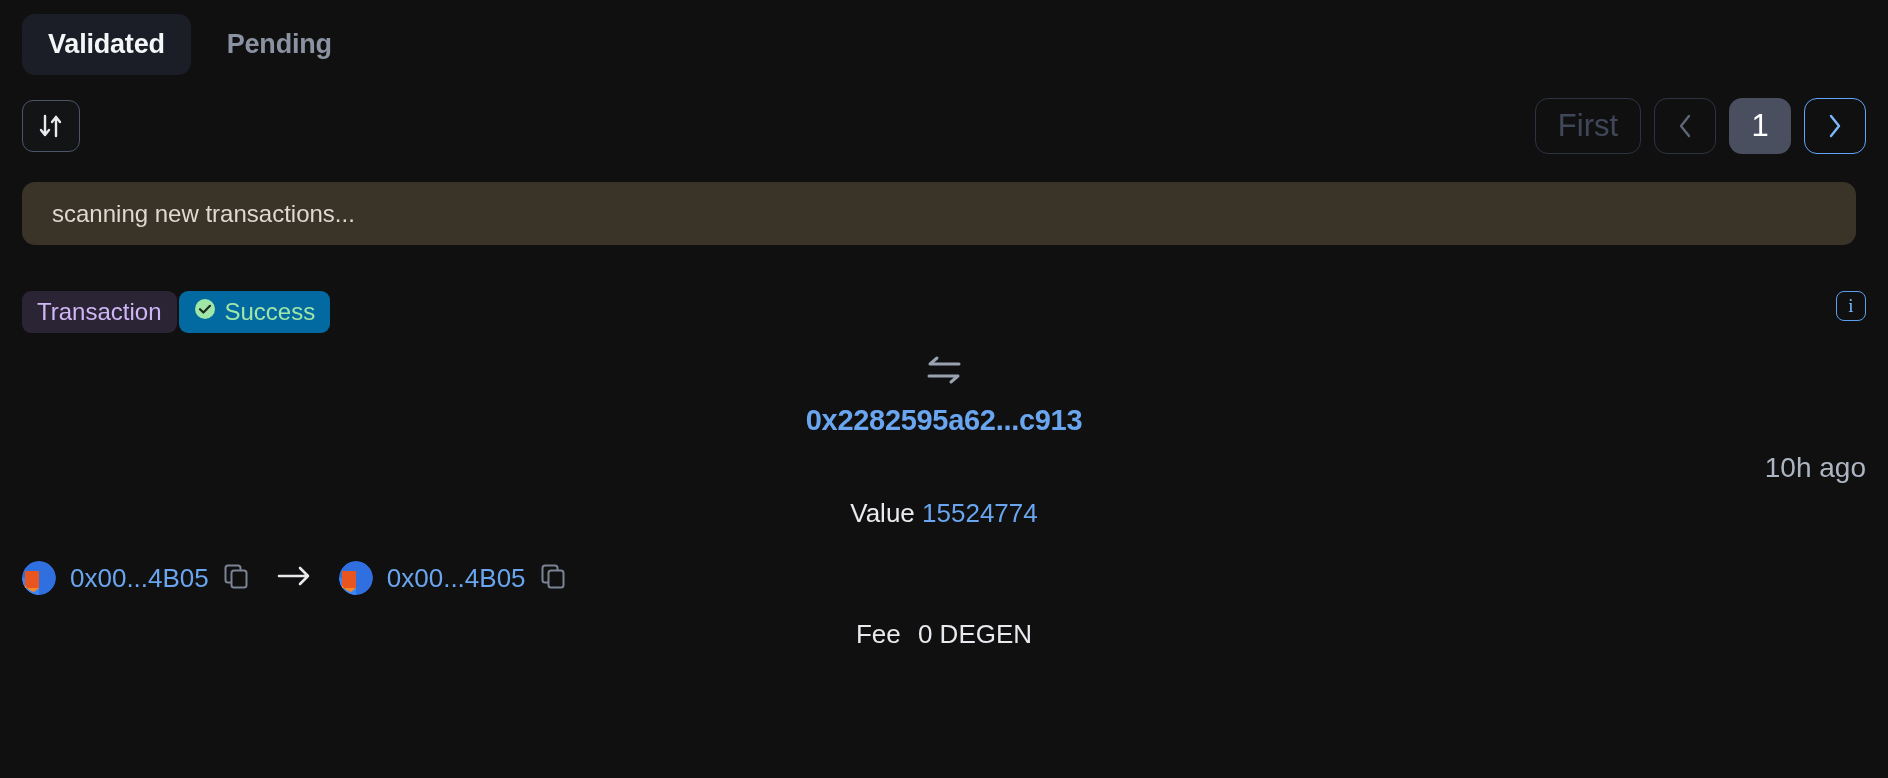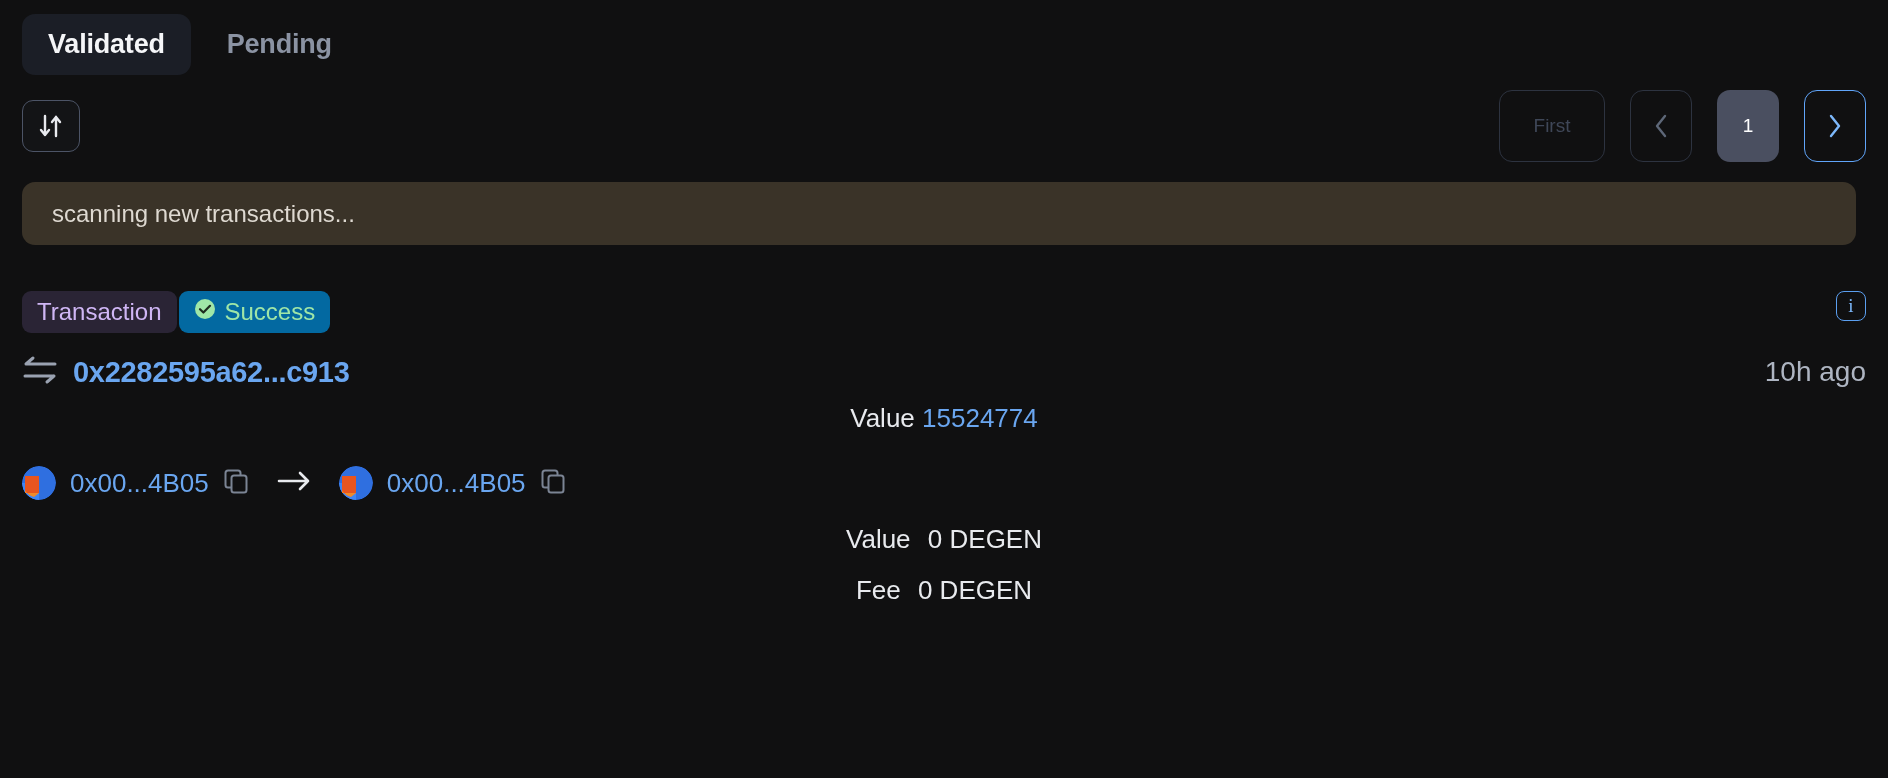--- a/index.html
+++ b/index.html
@@ -57,30 +57,29 @@
   }
   .sort-btn svg { display: block; }
 
   .pager {
     margin-left: auto;
     display: flex;
     align-items: center;
     gap: 13px;
   }
   .pg {
-    height: 72px;
+    height: 56px;
     border-radius: 13px;
     display: flex;
     align-items: center;
     justify-content: center;
-    font-size: 19px;
+    font-size: 31px;
     border: 1.6px solid #2d3340;
     background: transparent;
     color: #3f4758;
-    margin-left: 12px;
   }
   .pg-first { min-width: 106px; padding: 0 18px; }
   .pg-arrow { width: 62px; color: #5d6778; }
   .pg-num {
     width: 62px;
     background: #4a4f60;
     border-color: transparent;
     color: #ffffff;
   }
   .pg-next {
@@ -141,20 +140,21 @@
     color: #7db8fb;
     font-size: 19px;
     font-family: "Liberation Serif", serif;
   }
 
   .hash-row {
     display: flex;
     align-items: center;
     gap: 15px;
     margin-bottom: 14px;
+    flex-direction: column;
   }
   .swap-icon { display: block; flex: none; }
   .hash-link {
     font-size: 29px;
     font-weight: bold;
     color: #6aa6f0;
     letter-spacing: -0.3px;
   }
   .ago {
     margin-left: auto;
@@ -320,24 +320,20 @@
       </span>
       <span class="addr-link">0x00...4B05</span>
       <span class="copy-icon">
         <svg width="26" height="26" viewBox="0 0 26 26" fill="none">
           <rect x="2.5" y="2.5" width="15" height="17" rx="2.5" stroke="#7b8494" stroke-width="2"></rect>
           <rect x="8.5" y="7.5" width="15" height="17" rx="2.5" stroke="#7b8494" stroke-width="2" fill="#101011"></rect>
         </svg>
       </span>
     </div>
 
-    <div class="kv">
-      <span class="k">Value</span>
-      <span>0 DEGEN</span>
-    </div>
 
     <div class="kv">
       <span class="k">Fee</span>
       <span>0 DEGEN</span>
     </div>
 
   </div>
 </div>
 
 </body></html>

